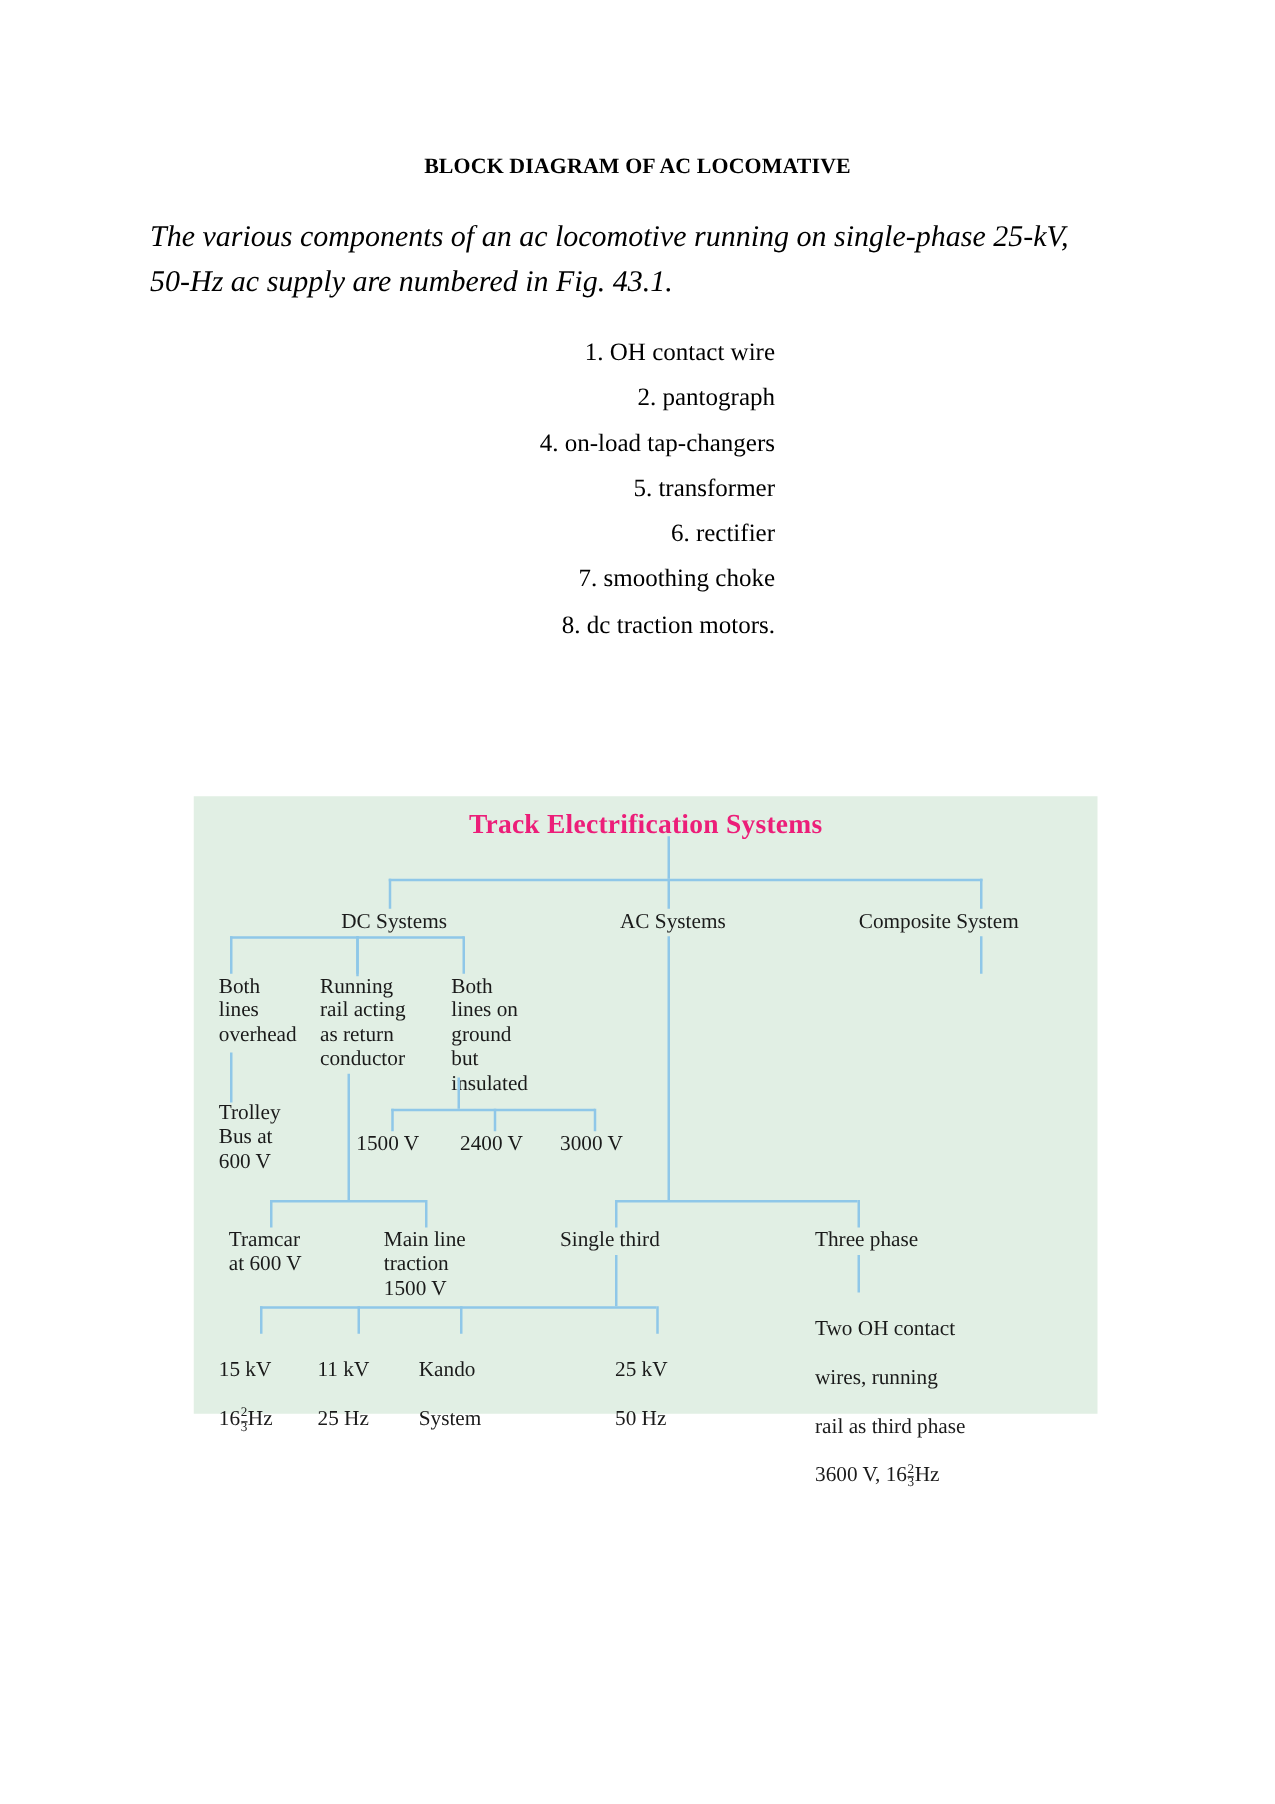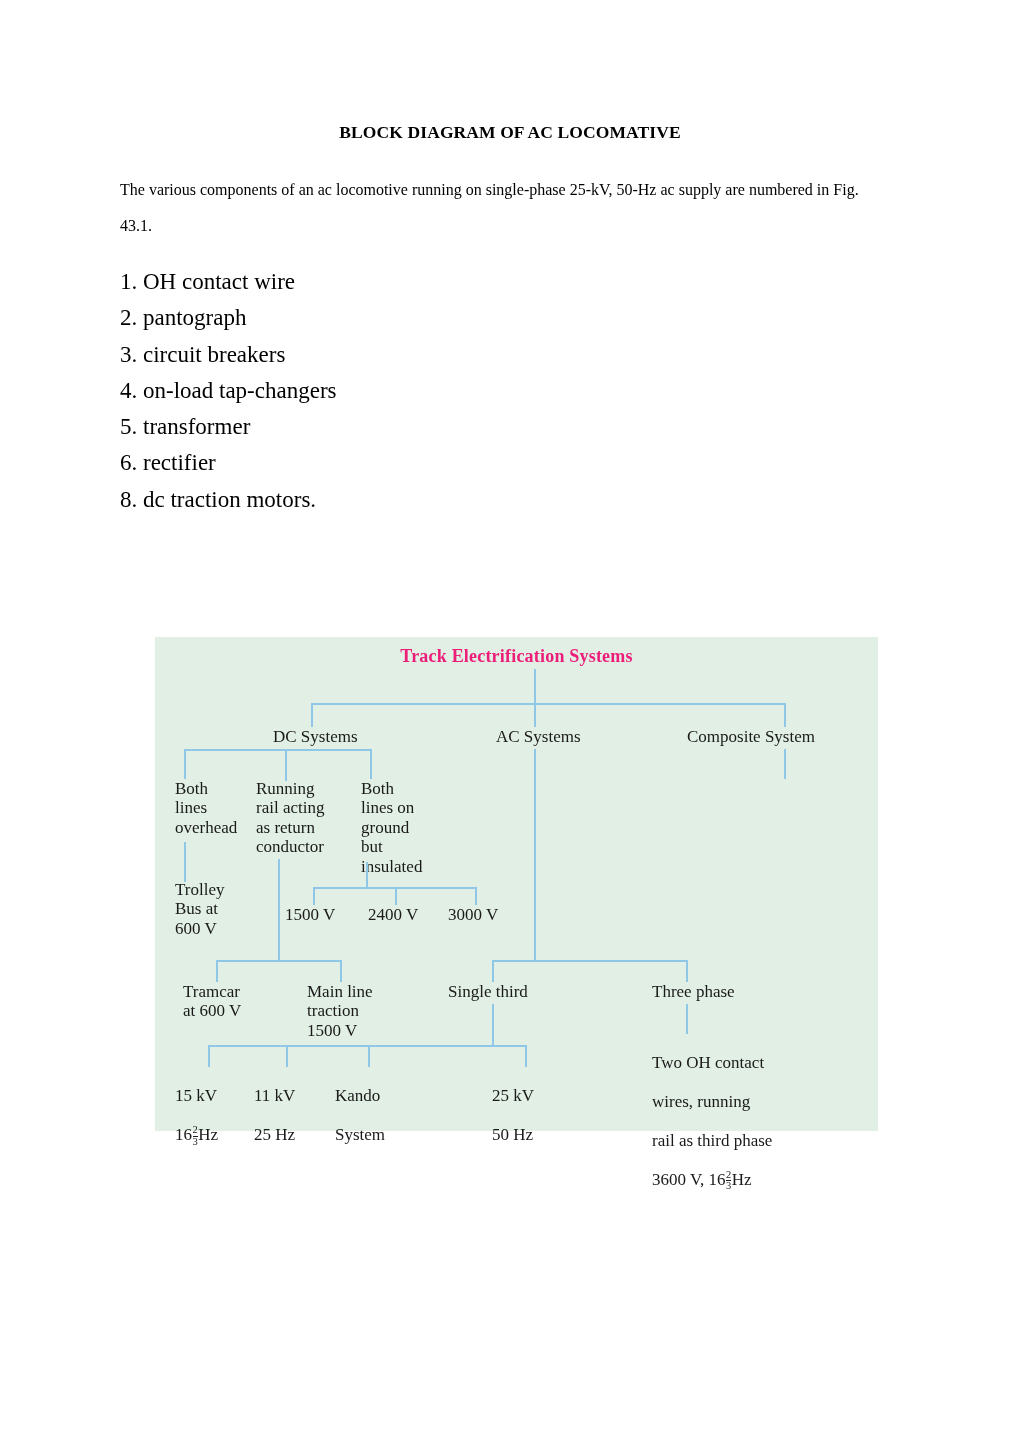--- a/index.html
+++ b/index.html
@@ -34,31 +34,33 @@
     font-weight: bold;
     font-size: 17.5px;
     letter-spacing: 0.1px;
   }
 
   .intro {
     position: absolute;
     left: 120px;
     top: 172px;
     width: 740px;
-    font-size: 16px;
+    font-size: 24px;
     line-height: 36px;
+    font-style: italic;
   }
 
   .list {
     position: absolute;
     left: 120px;
     top: 264px;
     width: 500px;
-    font-size: 23px;
+    font-size: 20px;
     line-height: 36.3px;
+    text-align: right;
   }
   .list-item { white-space: nowrap; }
 
   
   .figure {
     position: absolute;
     left: 155px;
     top: 637px;
     width: 723px;
     height: 494px;
@@ -72,21 +74,21 @@
   }
 
   .fig-title {
     position: absolute;
     left: 0;
     top: 9px;
     width: 723px;
     text-align: center;
     color: #ec1e79;
     font-weight: bold;
-    font-size: 18px;
+    font-size: 22px;
     font-family: "Liberation Serif", "DejaVu Serif", serif;
     letter-spacing: 0.2px;
   }
 
   .node {
     position: absolute;
     font-size: 17px;
     line-height: 19.4px;
     color: #1a1a1a;
     white-space: pre-line;
@@ -116,24 +118,24 @@
 
 <div class="page">
 
   <div class="doc-title">BLOCK DIAGRAM OF AC LOCOMATIVE</div>
 
   <div class="intro">The various components of an ac locomotive running on single-phase 25-kV, 50-Hz ac supply are numbered in Fig. 43.1.</div>
 
   <div class="list">
     <div class="list-item">1. OH contact wire</div>
     <div class="list-item">2. pantograph</div>
-    <div class="list-item">3. circuit breakers</div>
     <div class="list-item">4. on-load tap-changers</div>
     <div class="list-item">5. transformer</div>
     <div class="list-item">6. rectifier</div>
+    <div class="list-item">7. smoothing choke</div>
     <div class="list-item">8. dc traction motors.</div>
   </div>
 
   <div class="figure">
     <div class="figure-inner">
 
       <div class="fig-title">Track Electrification Systems</div>
 
       <div class="ln v" style="left:379px; top:32px;  height:34px;"></div>
 

